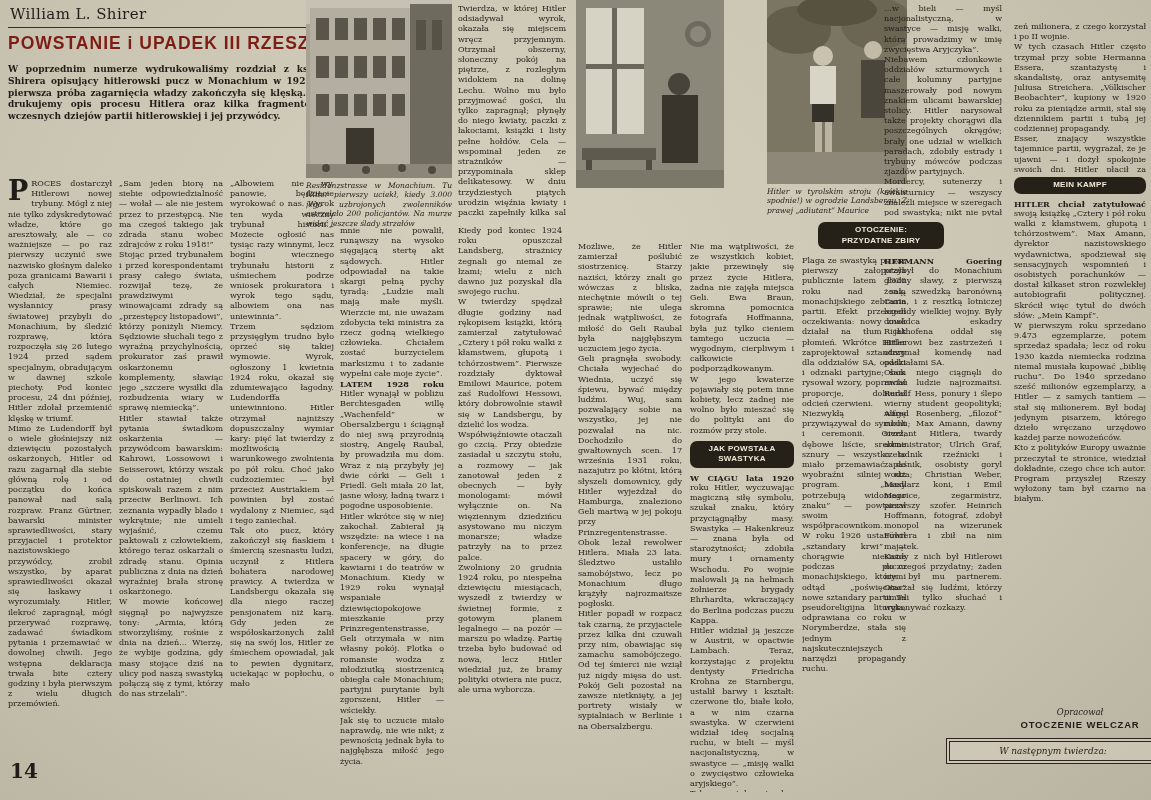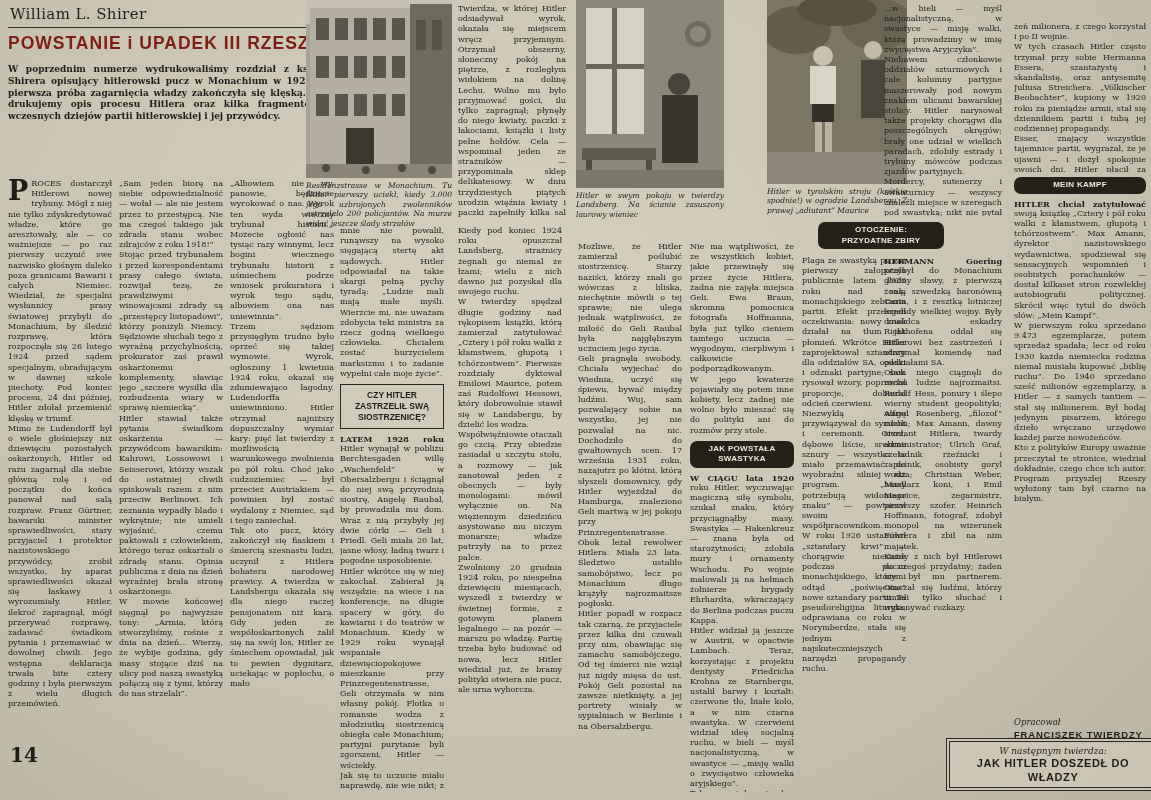--- a/index.html
+++ b/index.html
@@ -13,21 +13,21 @@
   .headline{font-family:"Liberation Sans",sans-serif;font-weight:bold;font-size:17.5px;letter-spacing:1px;color:#7d1d15;margin-top:5px;white-space:nowrap;}
   .intro{font-size:9px;line-height:11.8px;font-weight:bold;text-align:justify;white-space:pre-line;overflow:hidden;}
   .bar{background:#262118;color:#efe9d8;font-family:"Liberation Sans",sans-serif;font-weight:bold;text-align:center;}
   .bar-main{font-size:11.5px;line-height:22px;letter-spacing:1.6px;}
   .bar-small{font-size:8px;line-height:10.5px;padding:3px 2px;letter-spacing:.3px;border-radius:7px;}
   .bar-inline{margin:5px 0;}
   .qbox{border:1.5px solid #2a261f;padding:5px 2px;text-align:center;font-family:"Liberation Sans",sans-serif;font-weight:bold;font-size:8.5px;line-height:11px;margin:5px 0;}
   .dropcap::first-letter{float:left;font-size:27px;line-height:21px;font-weight:bold;padding:1px 3px 0 0;}
   .leadline::first-line{font-weight:bold;}
   .photo{display:block;background:#9a9588;}
-  .credit{text-align:left;margin-top:18px;}
+  .credit{text-align:center;margin-top:8px;}
   .credit-label{font-style:italic;font-size:8.5px;line-height:11px;}
   .credit-name{font-family:"Liberation Sans",sans-serif;font-weight:bold;font-size:9.5px;letter-spacing:.8px;line-height:13px;}
   .next-box{border:4px double #2a261f;text-align:center;padding:3px 4px;background:rgba(222,216,200,.45);}
   .next-label{font-style:italic;font-size:9px;line-height:12px;}
   .next-title{font-family:"Liberation Sans",sans-serif;font-weight:bold;font-size:11px;line-height:13.5px;letter-spacing:.6px;}
   .pageno{font-weight:bold;font-size:20px;line-height:22px;}
 </style>
 </head>
 <body>
 
@@ -80,21 +80,20 @@
       <circle cx="20" cy="168" r="4" fill="#4d493f"></circle>
         <circle cx="60" cy="170" r="4" fill="#4d493f"></circle>
         <circle cx="96" cy="168" r="4" fill="#4d493f"></circle>
         <circle cx="126" cy="170" r="4" fill="#4d493f"></circle>
     </svg>
     <div class="caption">Residenzstrasse w Monachium. Tu Hitler pierwszy uciekł, kiedy 3.000 jego uzbrojonych zwolenników ostrzelało 200 policjantów. Na murze widać jeszcze ślady strzałów</div>
   </div>
 
   <div class="abs" style="left:340px;top:226px;width:104px;height:566px;overflow:hidden;">
     <div class="txt">mnie nie powalił, runąwszy na wysoko sięgającą stertę akt sądowych. Hitler odpowiadał na takie skargi pełną pychy tyradą: „Ludzie mali mają małe myśli. Wierzcie mi, nie uważam zdobycia teki ministra za rzecz godną wielkiego człowieka. Chciałem zostać burzycielem marksizmu i to zadanie wypełni całe moje życie”.</div>
-    <div class="qbox">CZY HITLER ZASTRZELIŁ SWĄ SIOSTRZENICĘ?</div>
     <div class="txt leadline">LATEM 1928 roku Hitler wynajął w pobliżu Berchtesgaden willę „Wachenfeld” w Obersalzbergu i ściągnął do niej swą przyrodnią siostrę, Angelę Raubal, by prowadziła mu dom. Wraz z nią przybyły jej dwie córki — Geli i Friedl. Geli miała 20 lat, jasne włosy, ładną twarz i pogodne usposobienie.
 Hitler wkrótce się w niej zakochał. Zabierał ją wszędzie: na wiece i na konferencje, na długie spacery w góry, do kawiarni i do teatrów w Monachium. Kiedy w 1929 roku wynajął wspaniałe dziewięciopokojowe mieszkanie przy Prinzregentenstrasse, Geli otrzymała w nim własny pokój. Plotka o romansie wodza z młodziutką siostrzenicą obiegła całe Monachium; partyjni purytanie byli zgorszeni, Hitler — wściekły.
 Jak się to uczucie miało naprawdę, nie wie nikt; z pewnością jednak była to najgłębsza miłość jego życia.</div>
   </div>
 
   <div class="abs txt" style="left:458px;top:4px;width:108px;height:214px;">Twierdza, w której Hitler odsiadywał wyrok, okazała się miejscem wręcz przyjemnym. Otrzymał obszerny, słoneczny pokój na piętrze, z rozległym widokiem na dolinę Lechu. Wolno mu było przyjmować gości, ilu tylko zapragnął; płynęły do niego kwiaty, paczki z łakociami, książki i listy pełne hołdów. Cela — wspominał jeden ze strażników — przypominała sklep delikatesowy. W dniu trzydziestych piątych urodzin więźnia kwiaty i paczki zapełniły kilka sal twierdzy.
 Hitler przyjmował te hołdy z namaszczeniem, niczym panujący monarcha na wygnaniu.</div>
   <div class="abs txt" style="left:458px;top:226px;width:104px;height:566px;">Kiedy pod koniec 1924 roku opuszczał Landsberg, strażnicy żegnali go niemal ze łzami; wielu z nich dawno już pozyskał dla swojego ruchu.
 W twierdzy spędzał długie godziny nad rękopisem książki, którą zamierzał zatytułować „Cztery i pół roku walki z kłamstwem, głupotą i tchórzostwem”. Pierwsze rozdziały dyktował Emilowi Maurice, potem zaś Rudolfowi Hessowi, który dobrowolnie stawił się w Landsbergu, by dzielić los wodza.
 Współwięźniowie otaczali go czcią. Przy obiedzie zasiadał u szczytu stołu, a rozmowy — jak zanotował jeden z obecnych — były monologami: mówił wyłącznie on. Na więziennym dziedzińcu asystowano mu niczym monarsze; władze patrzyły na to przez palce.
@@ -108,21 +107,20 @@
       <rect x="10" y="64" width="58" height="5" fill="#6b675a"></rect>
       <circle cx="122" cy="34" r="13" fill="#6e6a5d"></circle>
       <circle cx="122" cy="34" r="8" fill="#8b8779"></circle>
       <circle cx="103" cy="84" r="11" fill="#47433a"></circle>
       <rect x="86" y="95" width="36" height="68" fill="#39352c"></rect>
       <rect x="6" y="148" width="74" height="12" fill="#5e5a4e"></rect>
       <rect x="10" y="160" width="6" height="24" fill="#504c41"></rect>
       <rect x="70" y="160" width="6" height="24" fill="#504c41"></rect>
       <rect x="0" y="170" width="148" height="18" fill="#7c7869"></rect>
     </svg>
-    <div class="caption">Hitler w swym pokoju w twierdzy Landsberg. Na ścianie zasuszony laurowy wieniec</div>
   </div>
 
   <div class="abs txt" style="left:578px;top:242px;width:104px;height:550px;">Możliwe, że Hitler zamierzał poślubić siostrzenicę. Starzy naziści, którzy znali go wówczas z bliska, niechętnie mówili o tej sprawie; nie ulega jednak wątpliwości, że miłość do Geli Raubal była najgłębszym uczuciem jego życia.
 Geli pragnęła swobody. Chciała wyjechać do Wiednia, uczyć się śpiewu, bywać między ludźmi. Wuj, sam pozwalający sobie na wszystko, jej nie pozwalał na nic. Dochodziło do gwałtownych scen. 17 września 1931 roku, nazajutrz po kłótni, którą słyszeli domownicy, gdy Hitler wyjeżdżał do Hamburga, znaleziono Geli martwą w jej pokoju przy Prinzregentenstrasse. Obok leżał rewolwer Hitlera. Miała 23 lata. Śledztwo ustaliło samobójstwo, lecz po Monachium długo krążyły najrozmaitsze pogłoski.
 Hitler popadł w rozpacz tak czarną, że przyjaciele przez kilka dni czuwali przy nim, obawiając się zamachu samobójczego. Od tej śmierci nie wziął już nigdy mięsa do ust. Pokój Geli pozostał na zawsze nietknięty, a jej portrety wisiały w sypialniach w Berlinie i na Obersalzbergu.</div>
 
   <div class="abs" style="left:731px;top:0;width:140px;padding-left:36px;">
     <svg class="photo" width="140" height="184" viewBox="0 0 140 184">
       <rect width="140" height="184" fill="#7b7664"></rect>
       <ellipse cx="30" cy="30" rx="34" ry="24" fill="#635e4c"></ellipse>
@@ -168,24 +166,23 @@
   <div class="abs" style="left:1014px;top:22px;width:132px;height:730px;overflow:hidden;">
     <div class="txt" style="height:150px;">zeń milionera, z czego korzystał i po II wojnie.
 W tych czasach Hitler często trzymał przy sobie Hermanna Essera, szantażystę i skandalistę, oraz antysemitę Juliusa Streichera. „Völkischer Beobachter”, kupiony w 1920 roku za pieniądze armii, stał się dziennikiem partii i tubą jej codziennej propagandy.
 Esser, znający wszystkie tajemnice partii, wygrażał, że je ujawni — i dożył spokojnie swoich dni. Hitler płacił za milczenie posadami.</div>
     <div class="bar bar-small bar-inline">MEIN KAMPF</div>
     <div class="txt leadline" style="height:500px;">HITLER chciał zatytułować swoją książkę „Cztery i pół roku walki z kłamstwem, głupotą i tchórzostwem”. Max Amann, dyrektor nazistowskiego wydawnictwa, spodziewał się sensacyjnych wspomnień i osobistych porachunków — dostał kilkaset stron rozwlekłej autobiografii politycznej. Skrócił więc tytuł do dwóch słów: „Mein Kampf”.
 W pierwszym roku sprzedano 9.473 egzemplarze, potem sprzedaż spadała; lecz od roku 1930 każda niemiecka rodzina niemal musiała kupować „biblię ruchu”. Do 1940 sprzedano sześć milionów egzemplarzy, a Hitler — z samych tantiem — stał się milionerem. Był bodaj jedynym pisarzem, którego dzieło wręczano urzędowo każdej parze nowożeńców.
 Kto z polityków Europy uważnie przeczytał te stronice, wiedział dokładnie, czego chce ich autor. Program przyszłej Rzeszy wyłożony tam był czarno na białym.</div>
     <div class="credit">
       <div class="credit-label">Opracował</div>
-      <div class="credit-name">FRANCISZEK TWIERDZY</div>
+      <div class="credit-name">OTOCZENIE WELCZAR</div>
     </div>
   </div>
 
   <div class="abs next-box" style="left:946px;top:738px;width:198px;">
     <div class="next-label">W następnym twierdza:</div>
-    <div class="next-title">JAK HITLER DOSZEDŁ DO WŁADZY</div>
   </div>
 
-  <div class="abs pageno" style="left:10px;top:744px;">14</div>
+  <div class="abs pageno" style="left:10px;top:760px;">14</div>
 
 </div>
 
 </body></html>

